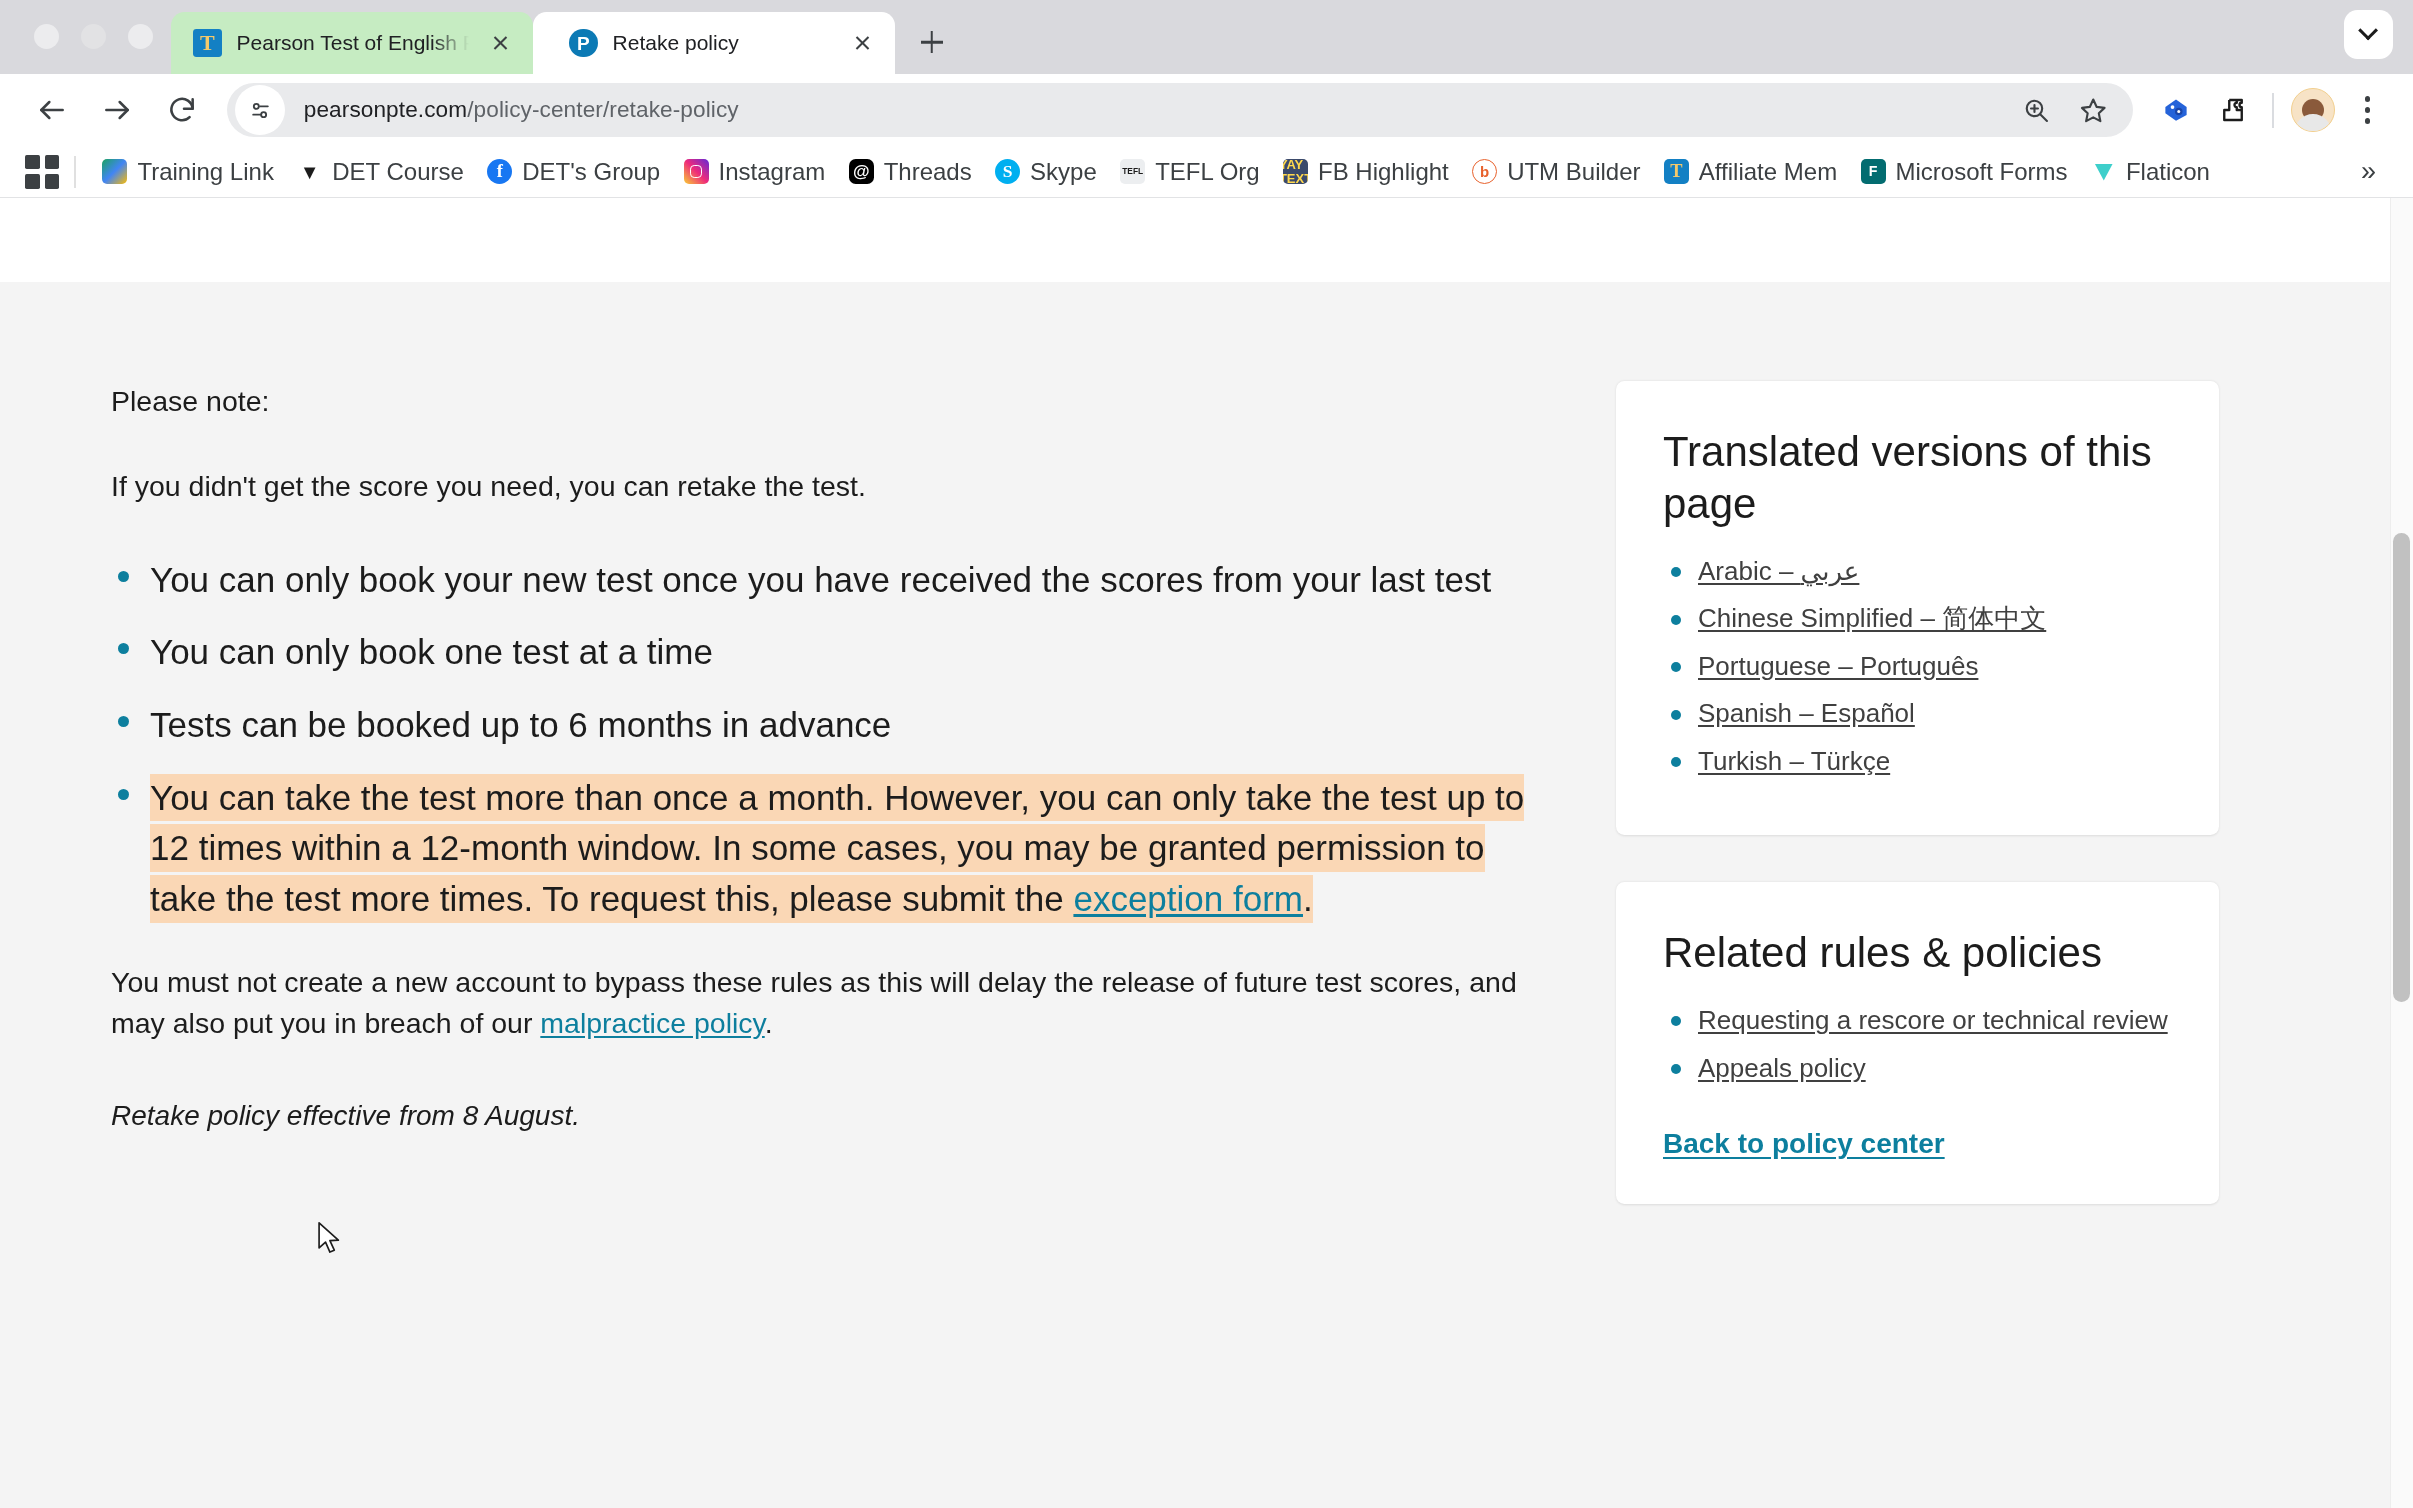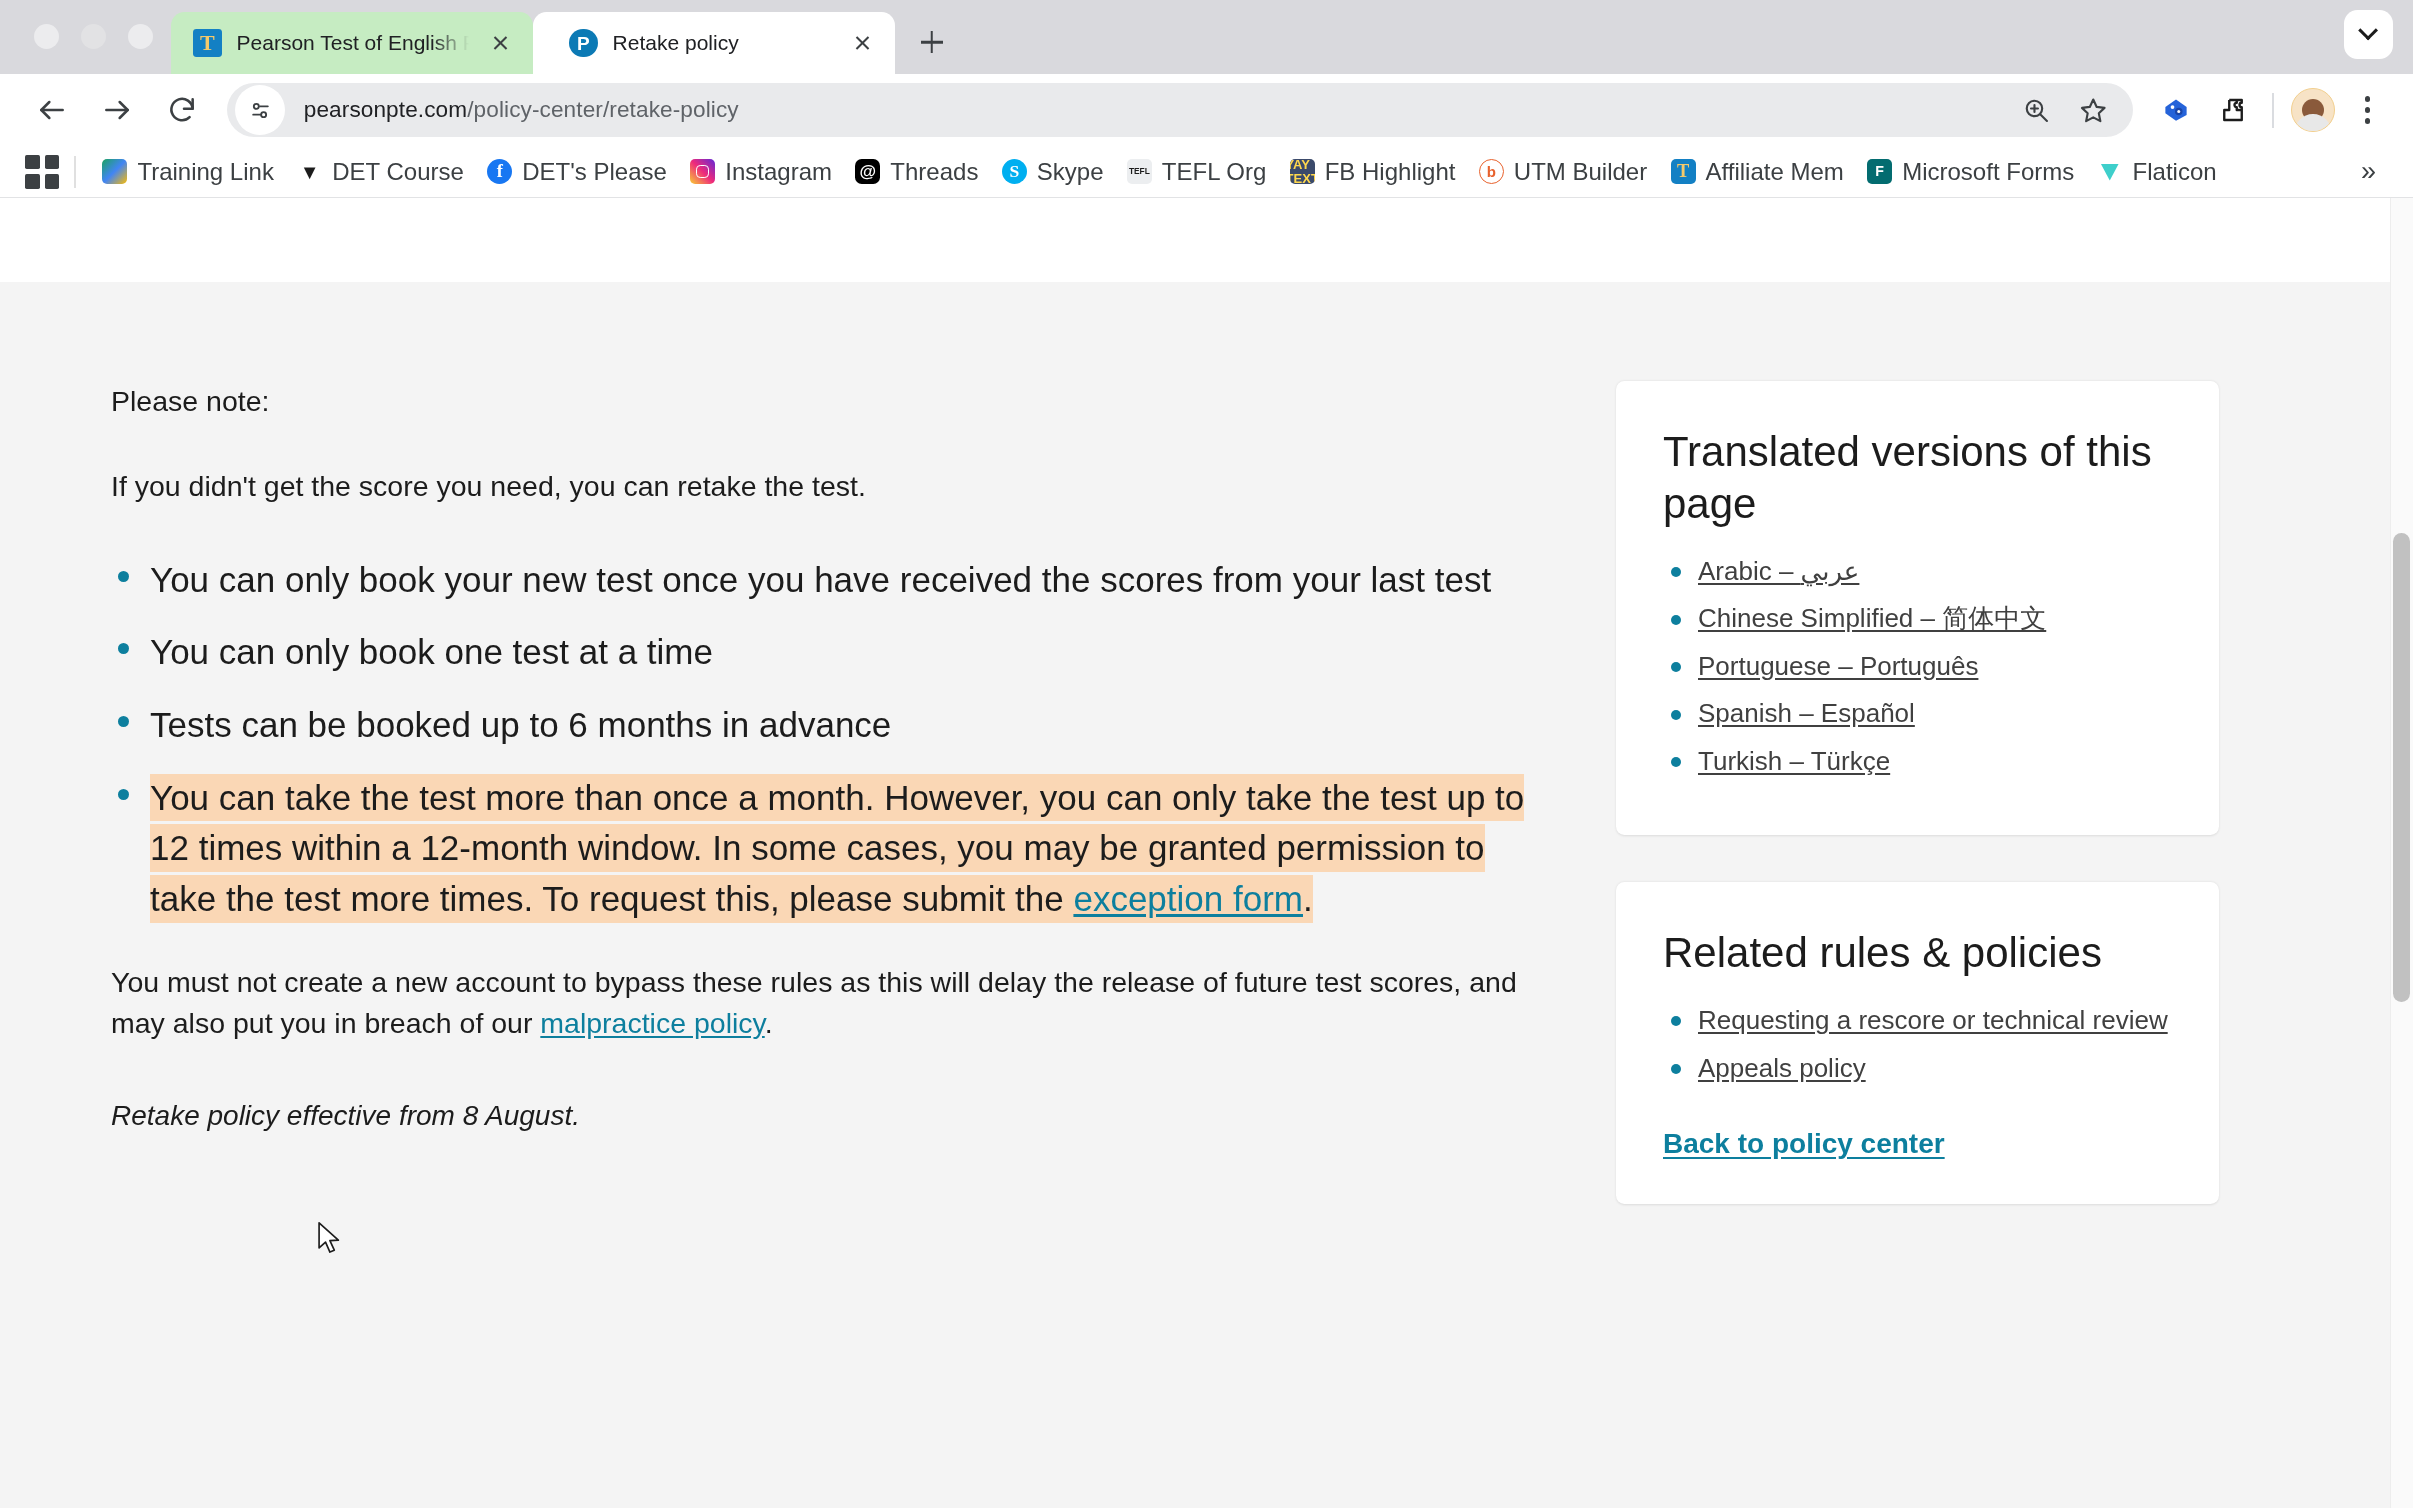--- a/index.html
+++ b/index.html
@@ -309,21 +309,21 @@
     <div class="bm-item">
       <span class="bm-ico" style="background:linear-gradient(135deg,#1aa260 0%,#4285f4 50%,#fbbc05 100%);"></span>
       <span class="bm-label">Training Link</span>
     </div>
     <div class="bm-item">
       <span class="bm-ico" style="background:transparent;color:#1c1c1c;font-size:20px;">▼</span>
       <span class="bm-label">DET Course</span>
     </div>
     <div class="bm-item">
       <span class="bm-ico" style="background:#1877f2;border-radius:50%;font-family:'Liberation Serif',serif;font-size:18.4px;">f</span>
-      <span class="bm-label">DET's Please</span>
+      <span class="bm-label">DET's Group</span>
     </div>
     <div class="bm-item">
       <span class="bm-ico" style="background:linear-gradient(45deg,#f9ce34,#ee2a7b,#6228d7);">
         <span style="width:12.6px;height:12.6px;border:1.7px solid #fff;border-radius:4.2px;display:block;"></span>
       </span>
       <span class="bm-label">Instagram</span>
     </div>
     <div class="bm-item">
       <span class="bm-ico" style="background:#000;border-radius:6.7px;font-size:17px;">@</span>
       <span class="bm-label">Threads</span>

